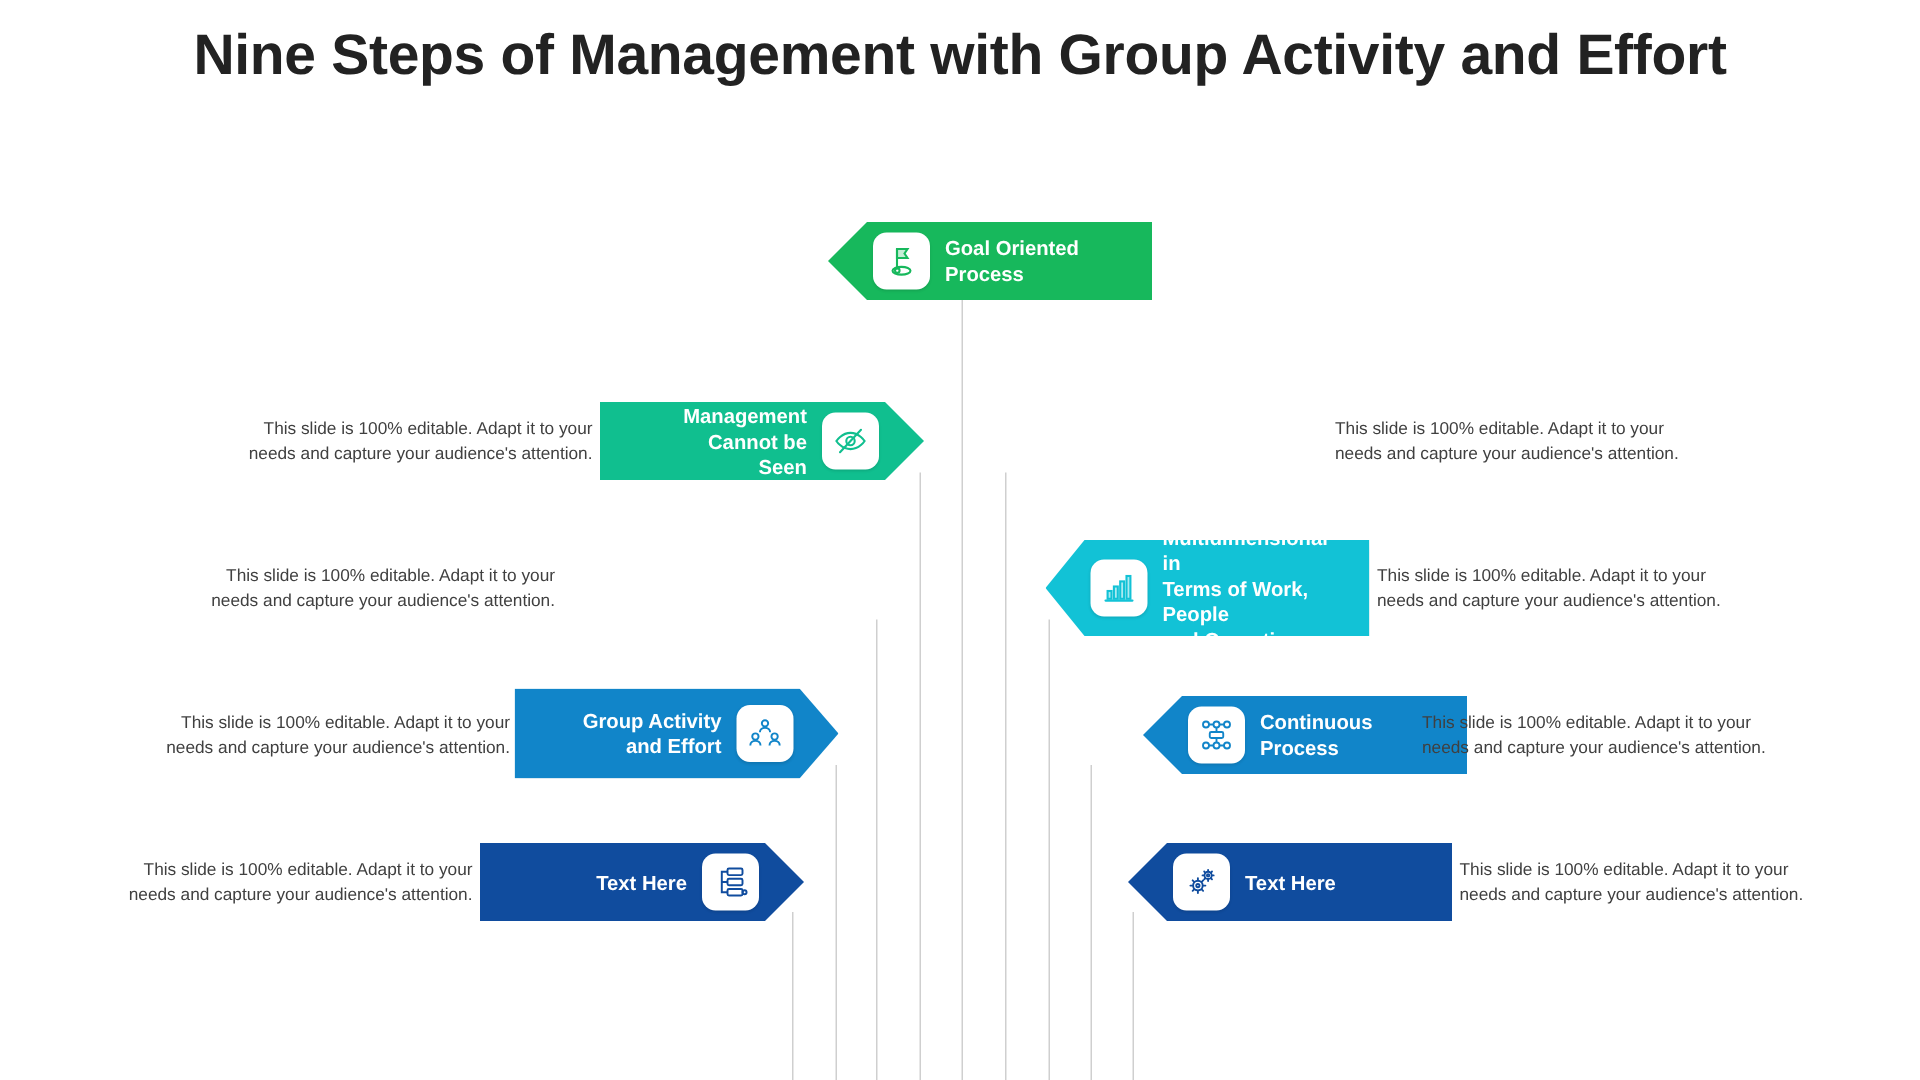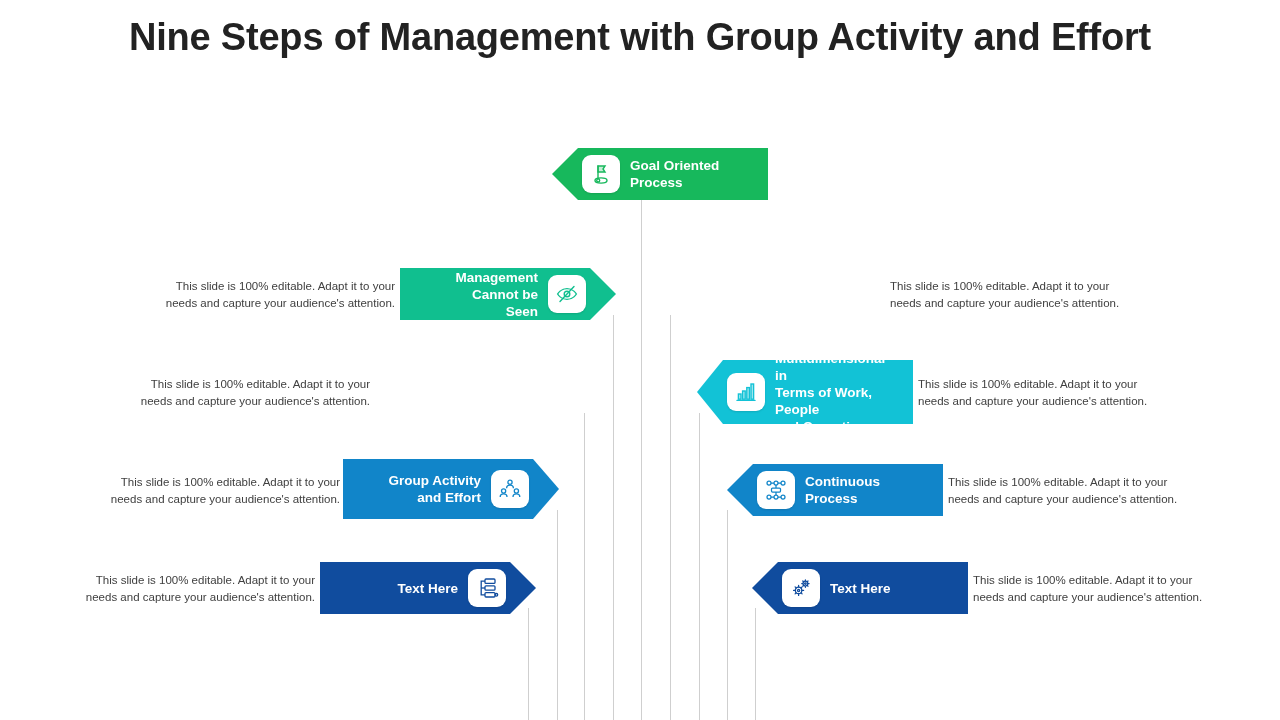--- a/index.html
+++ b/index.html
@@ -187,21 +187,21 @@
         <rect x="17" y="4" width="2.6" height="15.2" fill="#12C2D6" fill-opacity="0.35"></rect>
       </svg>
     </span>
     <span class="bar-label" style="white-space: pre-line;">Multidimensional in
 Terms of Work, People
 and Operations</span>
   </div>
   <div class="desc l" style="left: 918px; top: 376px; width: 285px; white-space: pre-line;">This slide is 100% editable. Adapt it to your
 needs and capture your audience's attention.</div>
 
-  <div class="bar left-point" style="left:727px; top:464px; width:216px; height:52px; background:#1185C9;">
+  <div class="bar left-point" style="left:762px; top:464px; width:216px; height:52px; background:#1185C9;">
     <span class="icon-tile">
       <svg width="24" height="24" viewBox="0 0 24 24" fill="none" stroke="#1185C9" stroke-width="1.25">
         <circle cx="5" cy="5" r="2"></circle>
           <circle cx="12" cy="5" r="2"></circle>
           <circle cx="19" cy="5" r="2"></circle>
         <circle cx="5" cy="19" r="2"></circle>
           <circle cx="12" cy="19" r="2"></circle>
           <circle cx="19" cy="19" r="2"></circle>
         <path d="M7 5h3M14 5h3M7 19h3M14 19h3"></path>
         <rect x="7.5" y="10" width="9" height="4" rx="1"></rect>

